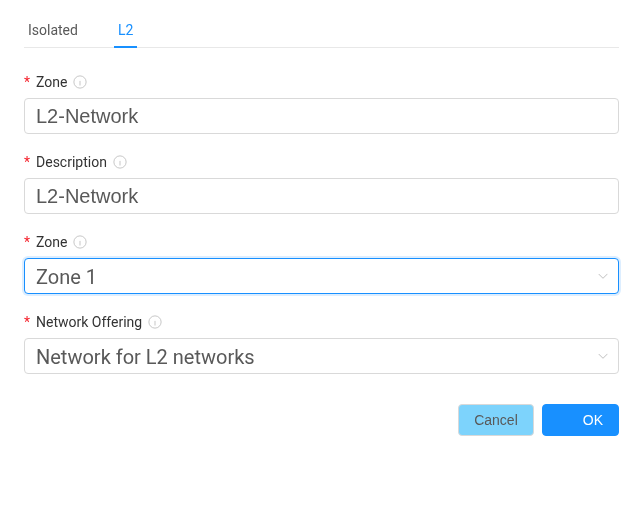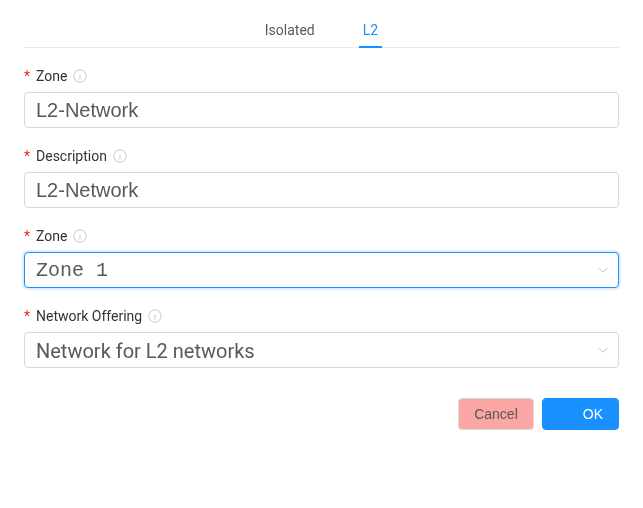--- a/index.html
+++ b/index.html
@@ -30,21 +30,21 @@
     padding:16px 24px 14px 24px;
     border-bottom:1px solid var(--border);
   }
   .modal-title-wrap{display:flex;align-items:center;gap:8px;}
   .modal-title{font-size:16px;color:#262626;font-weight:500;}
   .close-x{color:#8c8c8c;cursor:pointer;display:inline-flex;}
   .close-x svg{width:14px;height:14px;}
   .q-icon{display:inline-flex;color:var(--blue);}
   .q-icon svg{width:14px;height:14px;}
   .body{padding:12px 24px 0 24px;}
-  .tabs{display:flex;gap:40px;border-bottom:1px solid var(--border);margin-bottom:20px;justify-content:center;}
+  .tabs{display:flex;gap:32px;border-bottom:1px solid var(--border);margin-bottom:26px;}
   .tab{padding:10px 4px;margin-bottom:-1px;color:#595959;cursor:pointer;position:relative;}
   .tab.active{color:var(--blue);}
   .tab.active::after{content:"";position:absolute;left:0;right:0;bottom:0;height:2px;background:var(--blue);}
   .form-item{margin-bottom:20px;}
   .label-row{display:flex;align-items:center;gap:6px;margin-bottom:8px;}
   .req{color:var(--red);line-height:1;}
   .label-text{color:#333;}
   .info-icon{display:inline-flex;color:#bfbfbf;}
   .info-icon svg{width:14px;height:14px;}
   .input,.select{
@@ -52,33 +52,33 @@
     height:36px;
     padding:6px 11px;
     border:1px solid #d9d9d9;
     border-radius:4px;
     background:#fff;
     font-size:20px;
     color:#595959;
     outline:none;
   }
   .select-wrap{position:relative;}
-  .select-wrap.focus .input{border-color:var(--blue);box-shadow:0 0 0 2px rgba(24,144,255,.15);font-family:Liberation Mono, monospace;}
+  .select-wrap.focus .input{border-color:var(--blue);box-shadow:0 0 0 2px rgba(24,144,255,.15);}
   .chevron{
     position:absolute;right:10px;top:50%;transform:translateY(-50%);
     display:inline-flex;color:#bfbfbf;pointer-events:none;
   }
   .chevron svg{width:12px;height:12px;}
   .footer{
     display:flex;justify-content:flex-end;gap:8px;
     padding:10px 24px 24px 24px;
   }
   .btn{
     height:32px;padding:0 15px;border-radius:4px;cursor:pointer;font-size:14px;
-    border:1px solid #d9d9d9;background:#fca5a5;color:#595959;
+    border:1px solid #d9d9d9;background:#7dd3fc;color:#595959;
   }
   .btn.primary{background:var(--blue);border-color:var(--blue);color:#fff;padding-left:40px;}
 </style>
 </head>
 <body>
 
 <div class="modal">
 
   <div class="body">
     <div class="tabs">

